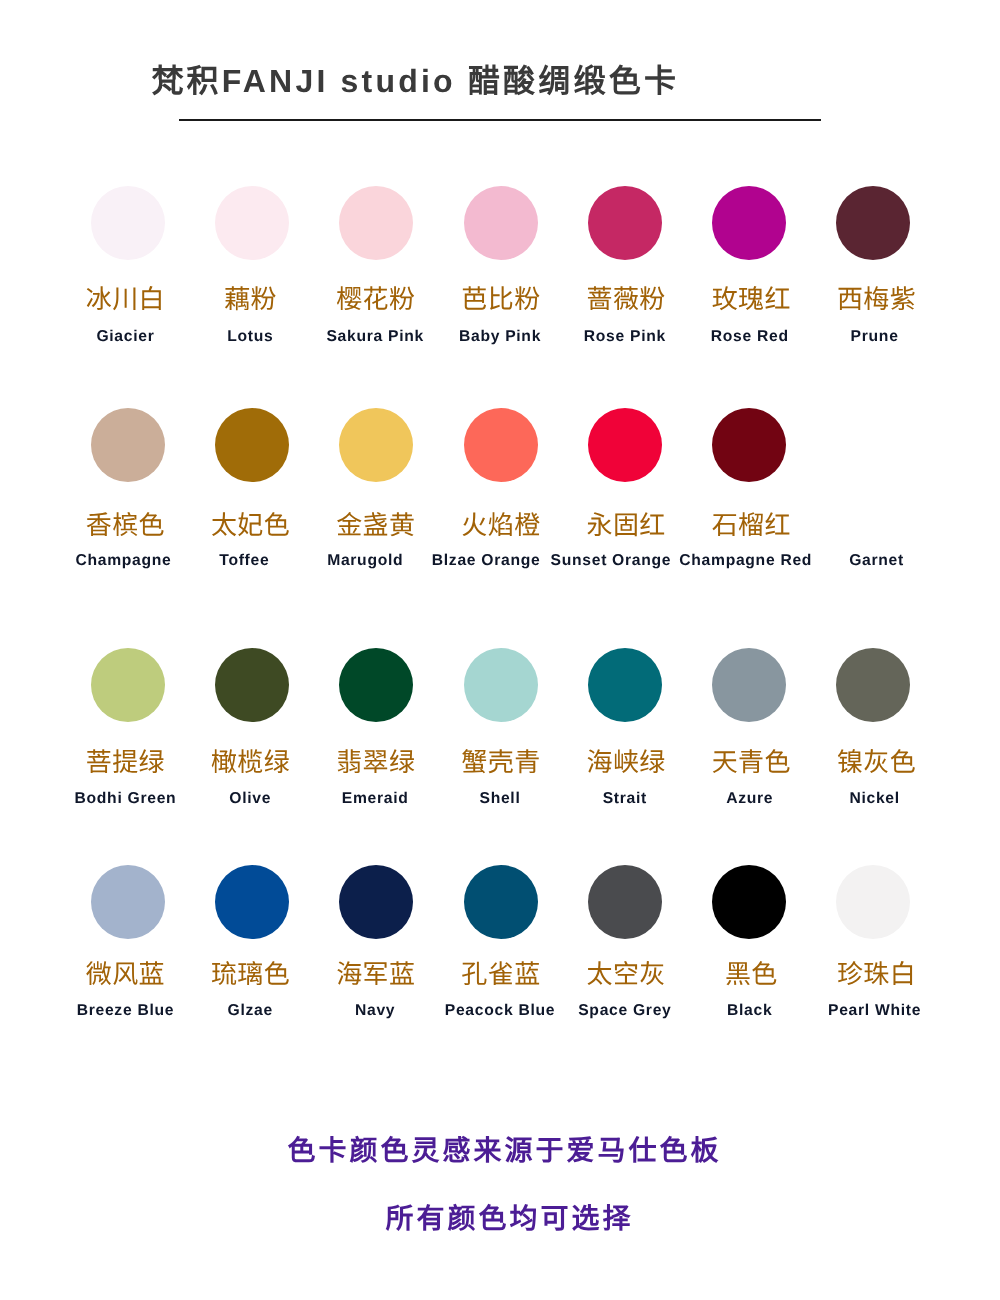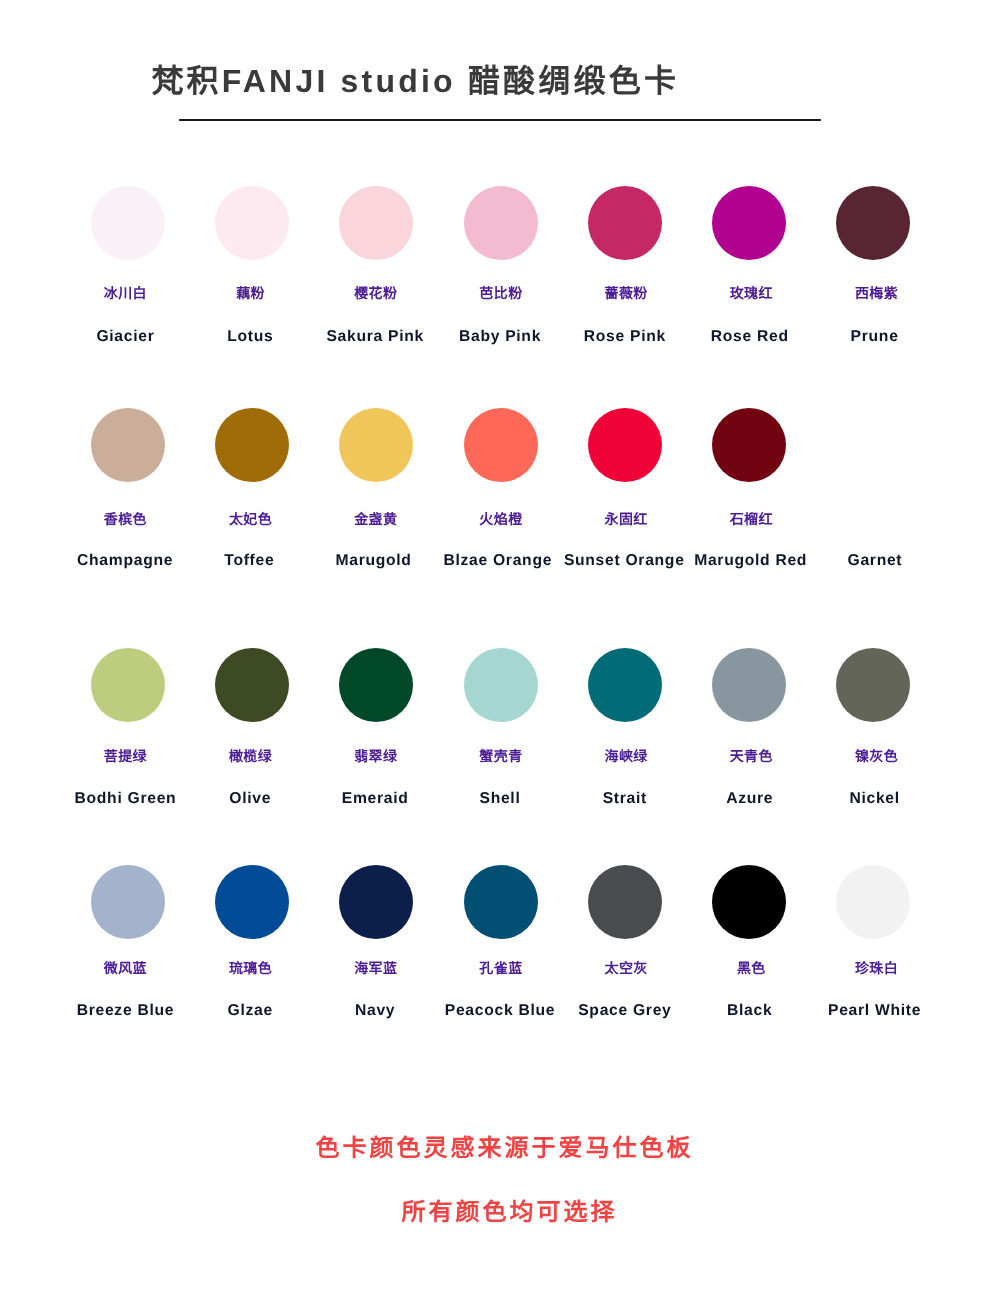--- a/index.html
+++ b/index.html
@@ -52,34 +52,34 @@
   
   .cell:nth-child(1) .zh{transform:translateX(-2.7px);}
   .cell:nth-child(2) .zh{transform:translateX(-1.67px);}
   .cell:nth-child(3) .zh{transform:translateX(-0.64px);}
   .cell:nth-child(4) .zh{transform:translateX(0.39px);}
   .cell:nth-child(5) .zh{transform:translateX(1.42px);}
   .cell:nth-child(6) .zh{transform:translateX(2.45px);}
   .cell:nth-child(7) .zh{transform:translateX(3.48px);}
   .zh{
     margin-top:26px;   
-    font-size:14px;font-weight:700;color:#4c1d95;
+    font-size:26px;font-weight:400;color:#a16207;
     line-height:1;white-space:nowrap;letter-spacing:0.4px;
   }
   .en{
     flex:1 1 0;box-sizing:border-box;padding:0 4px;
     text-align:center;
     font-size:15.7px;font-weight:700;color:#0f172a;
     line-height:1;white-space:nowrap;letter-spacing:0.7px;
   }
 
   
   .footer{position:absolute;left:0;top:1137px;width:1000px;text-align:center;}
   .foot-line{
-    font-size:24px;font-weight:700;color:#ef4444;
+    font-size:28px;font-weight:700;color:#4c1d95;
     letter-spacing:3px;line-height:1;
   }
   .foot-line + .foot-line{margin-top:40px;}
   .foot-line:nth-child(1){padding-left:9px;}
   .foot-line:nth-child(2){padding-left:19px;}
 </style>
 </head>
 <body>
 
 <div class="page">
@@ -155,21 +155,21 @@
             <span class="dot" title="#720412" style="background: rgb(114, 4, 18);"></span>
             <span class="zh">石榴红</span>
           </div>
         </div>
         <div class="track track-en">
           <span class="en">Champagne</span>
           <span class="en">Toffee</span>
           <span class="en">Marugold</span>
           <span class="en">Blzae Orange</span>
           <span class="en">Sunset Orange</span>
-          <span class="en">Marugold Red</span>
+          <span class="en">Champagne Red</span>
           <span class="en">Garnet</span>
         </div>
       </div>
       <div class="row">
         <div class="track track-main">
           <div class="cell">
             <span class="dot" title="#BECC7D" style="background: rgb(190, 204, 125);"></span>
             <span class="zh">菩提绿</span>
           </div>
           <div class="cell">

